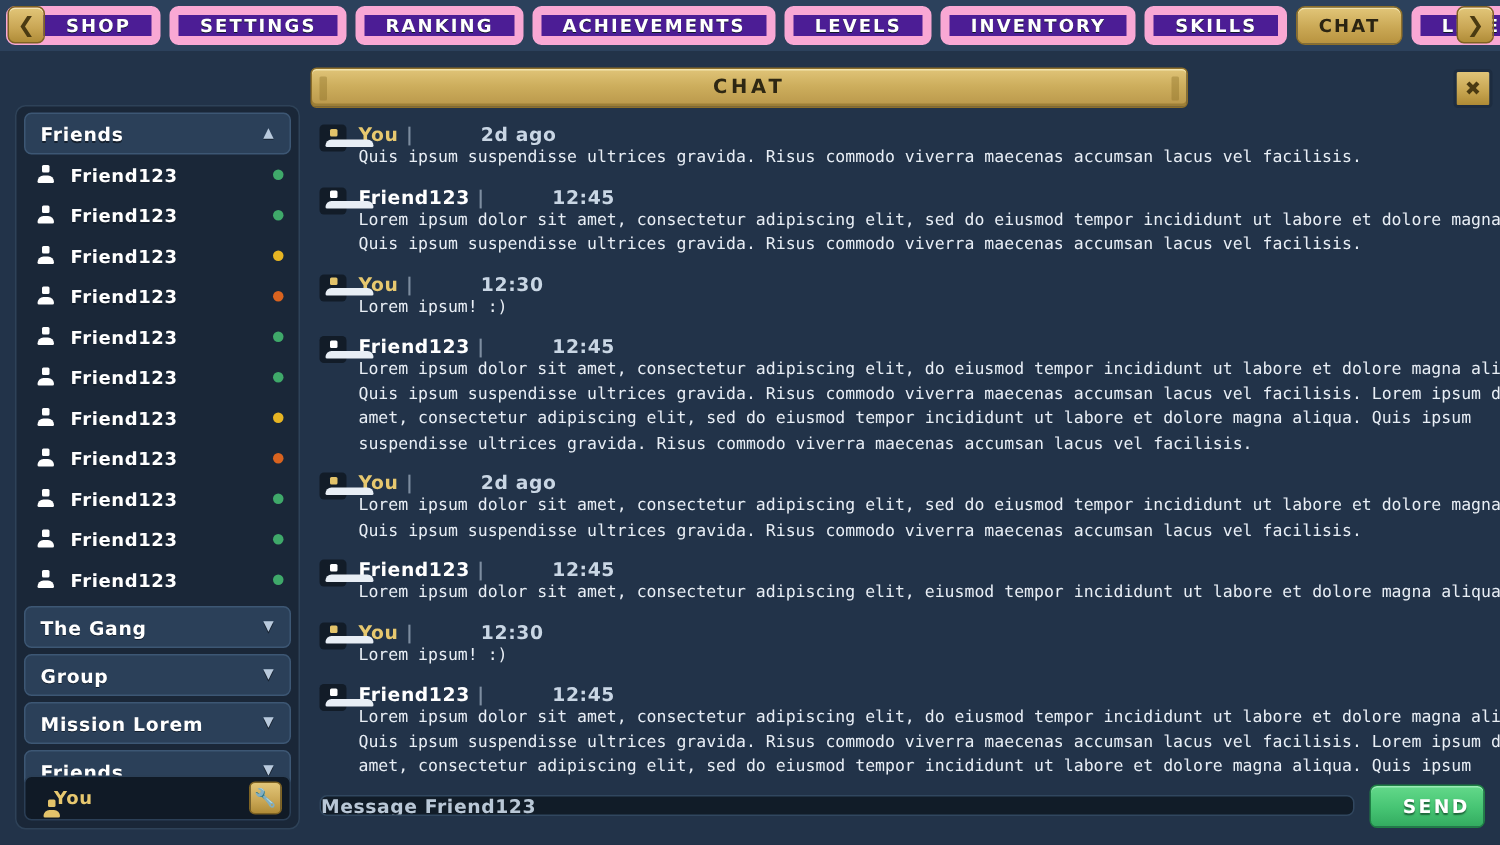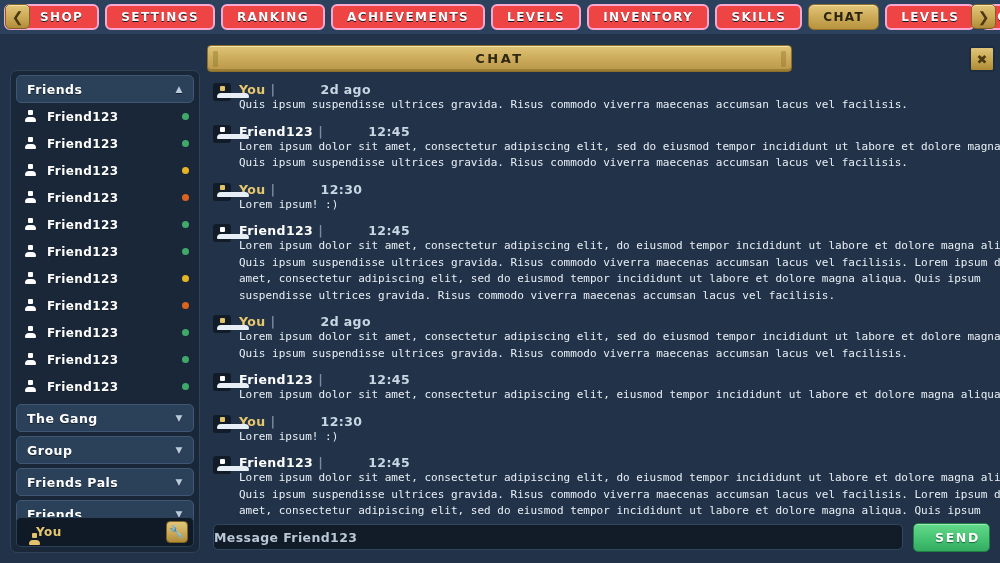--- a/index.html
+++ b/index.html
@@ -28,22 +28,22 @@
     align-items: center;
     gap: 6px;
     padding: 0 4px;
     background: #2c415c;
   }
 
   .navbtn {
     position: relative;
     height: 26px;
     flex: 0 0 auto;
-    background: #ef4444;
-    border: 2px solid #f9a8d4;
+    background: #4c1d95;
+    border: 6px solid #f9a8d4;
     border-radius: 6px;
     color: #ffffff;
     font-family: "DejaVu Sans", sans-serif;
     font-size: 12px;
     font-weight: bold;
     letter-spacing: 1.4px;
     display: flex;
     align-items: center;
     justify-content: center;
     padding: 0 14px;
@@ -288,21 +288,21 @@
   #inputrow {
     position: absolute;
     left: 213px; bottom: 10px;
     width: 777px; height: 32px;
     display: flex;
     align-items: center;
     gap: 10px;
   }
   #msginput {
     flex: 1;
-    height: 26px;
+    height: 14px;
     background: #111c28;
     border: 1px solid #31475f;
     border-radius: 5px;
     color: #c9d6e4;
     font-family: "DejaVu Sans", sans-serif;
     font-size: 12.5px;
     font-weight: bold;
     letter-spacing: .4px;
     padding: 0 0;
     outline: none;
@@ -408,21 +408,21 @@
         </div>
         <div class="grouphdr">
           <span>The Gang</span>
           <span class="chev">▼</span>
         </div>
         <div class="grouphdr">
           <span>Group</span>
           <span class="chev">▼</span>
         </div>
         <div class="grouphdr">
-          <span>Friends Pals</span>
+          <span>Mission Lorem</span>
           <span class="chev">▼</span>
         </div>
         <div class="grouphdr">
           <span>Friends</span>
           <span class="chev">▼</span>
         </div>
       </div>
     <div id="youbar">
       <span class="you-av">
         <span class="pxav"><i class="head"></i><i class="body"></i></span>

